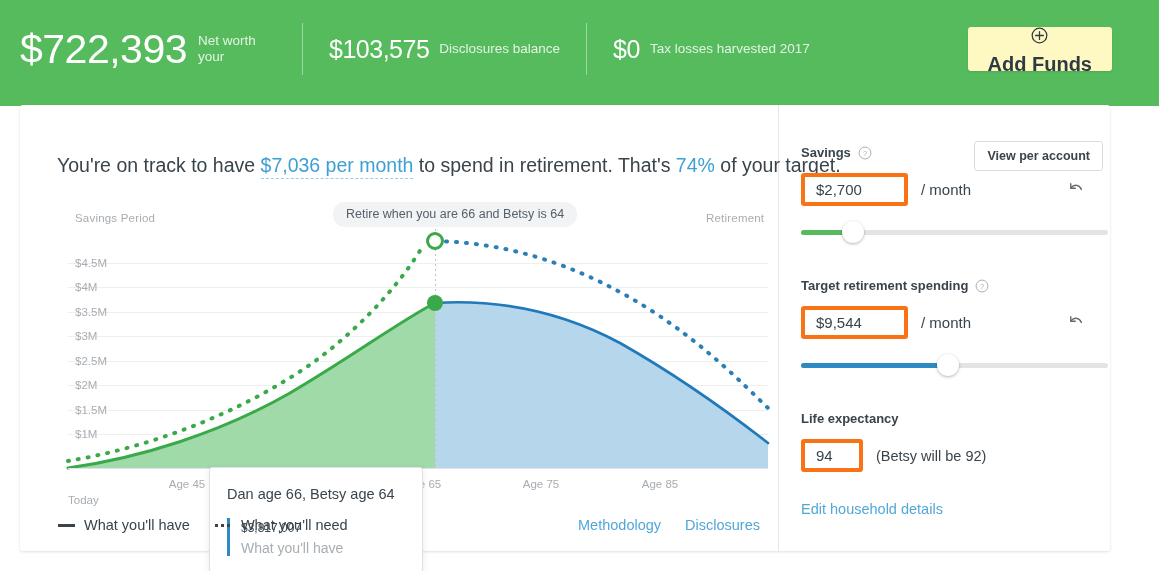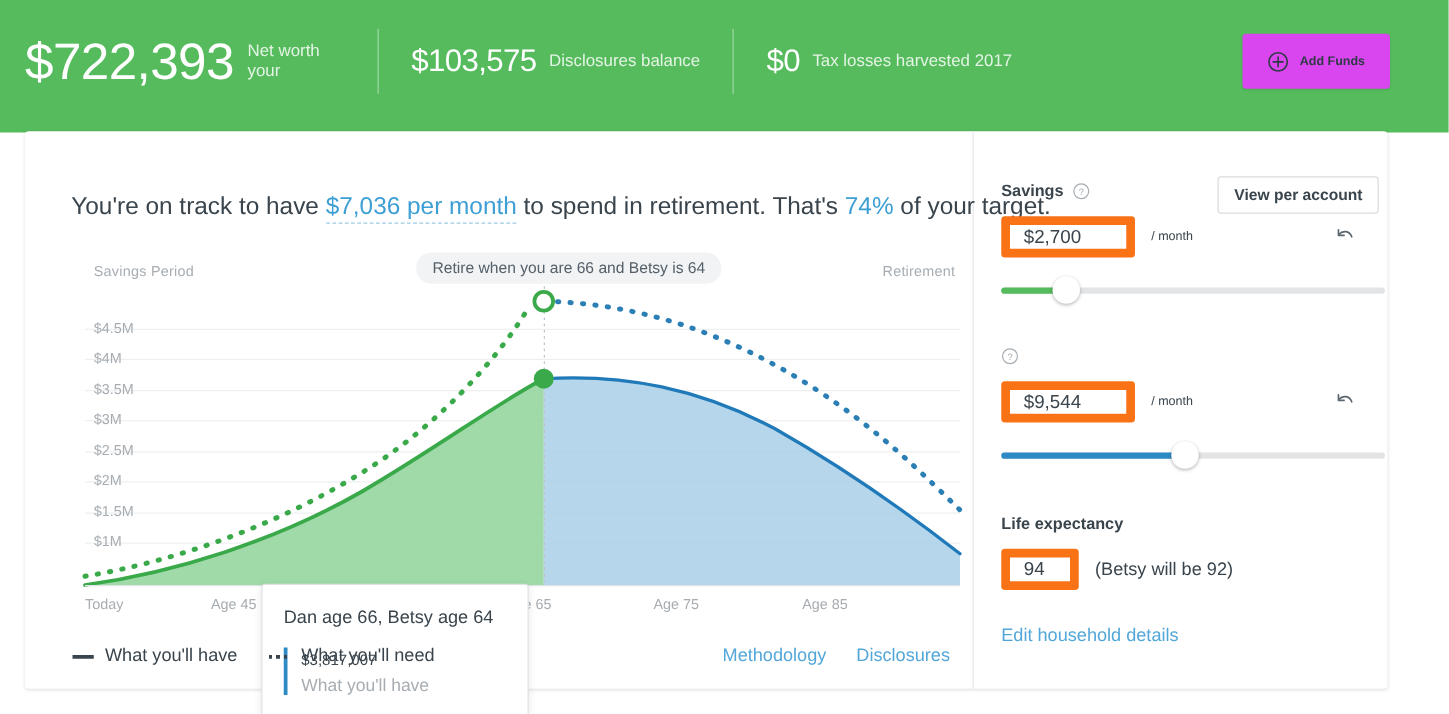--- a/index.html
+++ b/index.html
@@ -31,27 +31,28 @@
     color:#e4f4e4; font-size:13.5px; line-height:16px; margin-left:11px;
     max-width:78px;
   }
   .stat.secondary .caption { max-width:none; white-space:nowrap; margin-left:10px; }
   .vdiv {
     width:1px; height:52px; background:rgba(255,255,255,0.42);
     margin-right:26px;
   }
   .add-funds {
     position:absolute; right:47px; top:27px;
-    background:#d946ef; border:none; border-radius:3px;
+    background:#fef9c3; border:none; border-radius:3px;
     height:44px; padding:0 20px;
     display:flex; align-items:center; gap:9px;
     font-family:"Liberation Sans", sans-serif;
-    font-size:10px; font-weight:bold; color:#2e3b43;
+    font-size:20px; font-weight:bold; color:#2e3b43;
     cursor:pointer;
     box-shadow:0 1px 2px rgba(0,0,0,0.10);
+    flex-direction:column;
   }
   .plus-ic { width:17px; height:17px; flex:0 0 17px; display:block; }
 
   
   .card {
     position:absolute; left:20px; top:105px; width:1090px; height:446px;
     background:#ffffff; border-radius:3px;
     box-shadow:0 1px 3px rgba(0,0,0,0.13);
     display:flex;
   }
@@ -91,21 +92,21 @@
   }
 
   .ylab {
     position:absolute; left:55px; font-size:11.5px; color:#a7adb2;
     transform:translateY(-50%);
   }
   .xlab {
     position:absolute; top:285px; font-size:11.5px; color:#a7adb2;
     transform:translateX(-50%);
   }
-  .xlab.first { transform:none; }
+  .xlab.first { transform:none;margin-top:16px; }
 
   
   .tooltip {
     position:absolute; left:189px; top:274px; width:214px; height:150px;
     background:#ffffff; border:1px solid #dfe2e4; border-radius:3px;
     box-shadow:0 2px 7px rgba(0,0,0,0.09);
     padding:18px 0 0 17px;
   }
   .tt-title { font-size:14.5px; color:#39444c; margin-bottom:16px; }
   .tt-row { display:flex; margin-bottom:13px; }
@@ -139,26 +140,26 @@
   .help-ic { width:14px; height:14px; display:block; }
   .view-btn {
     position:absolute; right:-12px; top:-4px;
     background:#fff; border:1px solid #d9dcde; border-radius:3px;
     font-family:"Liberation Sans", sans-serif;
     font-size:12.5px; color:#39444c; font-weight:bold;
     padding:7px 12px; cursor:pointer; white-space:nowrap;
   }
   .input-row { display:flex; align-items:center; margin-top:13px; position:relative; }
   .tinput {
-    width:107px; height:33px; border:7px solid #f97316; border-radius:3px;
+    width:107px; height:33px; border:4px solid #f97316; border-radius:3px;
     font-family:"Liberation Sans", sans-serif;
     font-size:15px; color:#39444c; padding:0 11px; background:#fff; outline:none;
   }
   .tinput.small { width:62px; }
-  .per-month { font-size:10px; color:#39444c; margin-left:13px; }
+  .per-month { font-size:15px; color:#39444c; margin-left:13px; }
   .hint { font-size:14.5px; color:#39444c; margin-left:13px; }
   .undo-btn {
     position:absolute; right:4px; top:5px;
     background:none; border:none; cursor:pointer; padding:2px;
     width:22px; height:22px;
   }
   .undo-ic { width:18px; height:18px; display:block; }
 
   .slider { position:relative; margin-top:19px; height:14px; width:307px; }
   .track {
@@ -339,20 +340,21 @@
 
         <div class="slider">
           <span class="track"></span>
           <span class="fill green" id="savings-fill" style="width: 52.19px;"></span>
           <span class="knob" id="savings-knob" style="left: 41.19px;"></span>
         </div>
       </div>
 
       <div class="sec" style="top:173px">
         <div class="sec-head">
+          <span class="sec-title">Target retirement spending</span>
           <svg class="help-ic" viewBox="0 0 16 16">
             <circle cx="8" cy="8" r="6.8" fill="none" stroke="#a7adb2" stroke-width="1.1"></circle>
             <text x="8" y="11.3" font-size="8.5" fill="#a7adb2" text-anchor="middle" font-family="Liberation Sans, sans-serif">?</text>
           </svg>
         </div>
 
         <div class="input-row">
           <input class="tinput" type="text" value="$9,544" style="">
           <span class="per-month">/ month</span>
           <button class="undo-btn">

